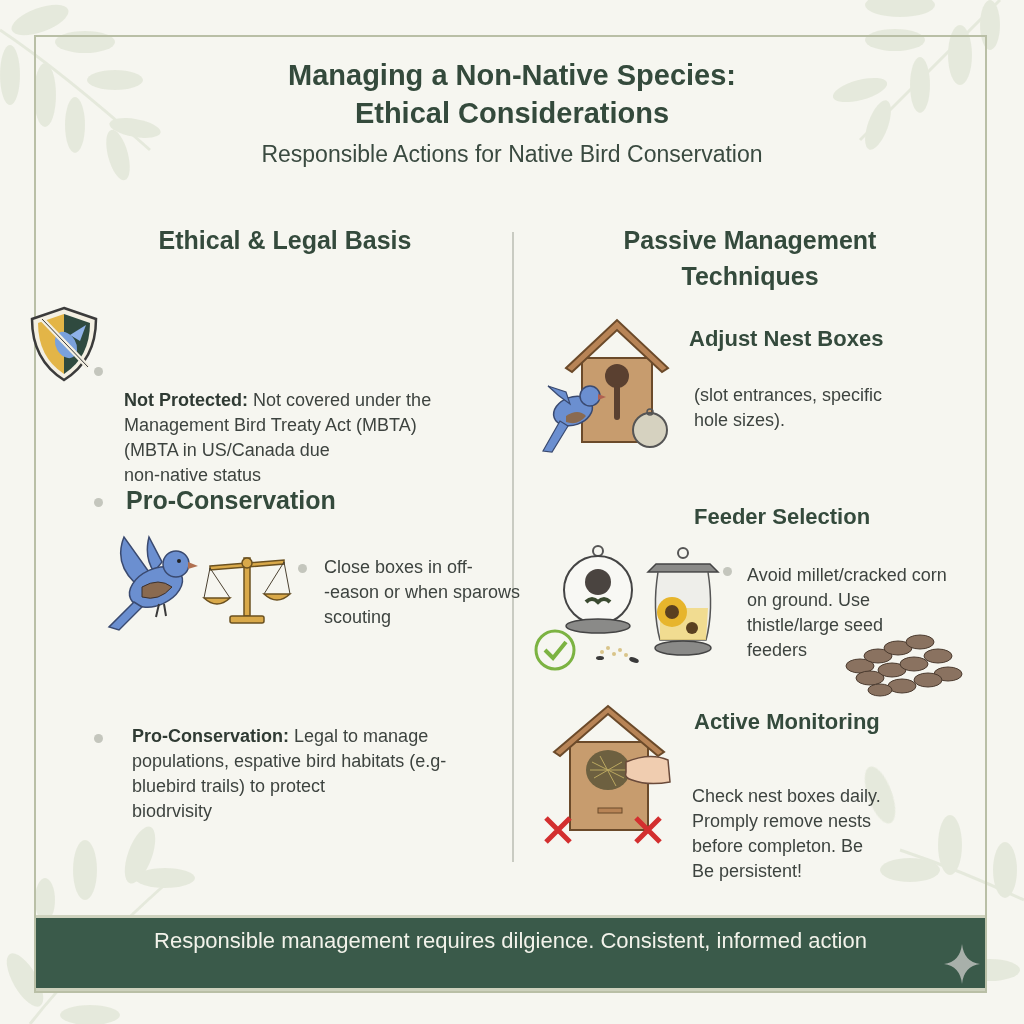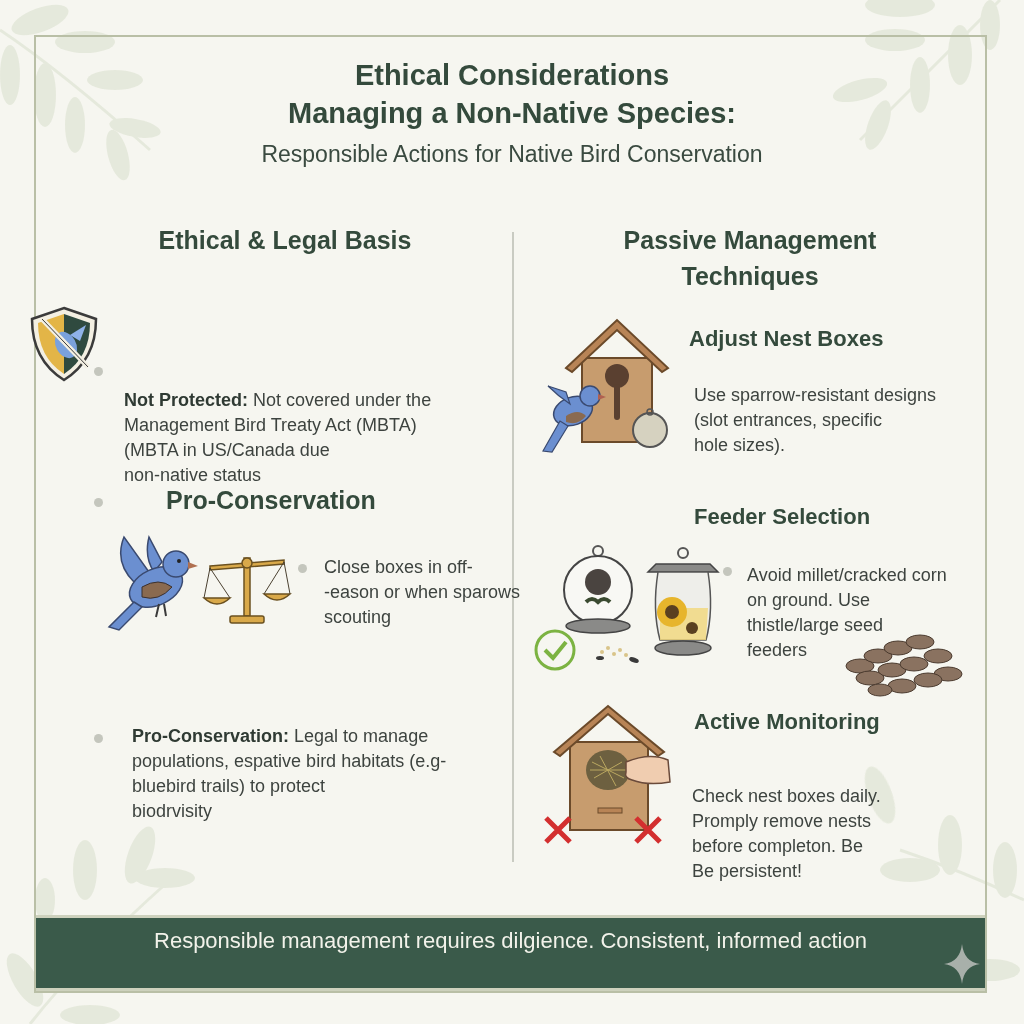--- a/index.html
+++ b/index.html
@@ -97,22 +97,22 @@
     <ellipse cx="950" cy="845" rx="12" ry="30"></ellipse>
     <ellipse cx="1005" cy="870" rx="12" ry="28"></ellipse>
     <ellipse cx="990" cy="970" rx="30" ry="11"></ellipse>
     <ellipse cx="880" cy="795" rx="12" ry="30" transform="rotate(-20 880 795)"></ellipse>
   </g>
 </svg>
 
 <div class="frame"></div>
 
 <div class="title">
+  <div>Managing a Non-Native Species:</div>
   <div>Ethical Considerations</div>
-  <div>Managing a Non-Native Species:</div>
 </div>
 <div class="subtitle">Responsible Actions for Native Bird Conservation</div>
 
 <div class="divider"></div>
 
 <div class="h2" style="left:100px; width:370px; top:226px; font-size:25px;">Ethical &amp; Legal Basis</div>
 
 <svg class="icon" style="left:28px; top:305px;" width="72" height="78" viewBox="0 0 72 78">
   <path d="M36 3 L68 14 Q68 55 36 75 Q4 55 4 14 Z" fill="#f3efe2" stroke="#3b3b3b" stroke-width="2.5"></path>
   <path d="M36 9 L36 69 Q10 52 10 18 Z" fill="#e3b547"></path>
@@ -124,21 +124,21 @@
 </svg>
 <div class="bullet" style="left:94px; top:367px;"></div>
 <div class="body-text" style="left:124px; top:340px; width:370px;margin-top:48px;">
   <div><b>Not Protected:</b> <span>Not covered under the</span></div>
   <div>Management Bird Treaty Act (MBTA)</div>
   <div>(MBTA in US/Canada due</div>
   <div>non-native status</div>
 </div>
 
 <div class="bullet" style="left:94px; top:498px;"></div>
-<div class="h3" style="left:126px; top:486px; font-size:25px;margin-left:40px;">Pro-Conservation</div>
+<div class="h3" style="left:126px; top:486px; font-size:25px;">Pro-Conservation</div>
 
 <svg class="icon" style="left:104px; top:532px;" width="96" height="100" viewBox="0 0 96 100">
   <path d="M20 5 Q10 30 30 50 L45 40 Z" fill="#6b8fd0" stroke="#3a4a70" stroke-width="1.5"></path>
   <path d="M45 5 Q40 25 50 40 L58 30 Z" fill="#6b8fd0" stroke="#3a4a70" stroke-width="1.5"></path>
   <ellipse cx="52" cy="55" rx="28" ry="18" fill="#6b8fd0" stroke="#3a4a70" stroke-width="1.5" transform="rotate(-25 52 55)"></ellipse>
   <circle cx="72" cy="32" r="13" fill="#6b8fd0" stroke="#3a4a70" stroke-width="1.5"></circle>
   <path d="M84 30 L94 34 L84 37 Z" fill="#b07050"></path>
   <circle cx="75" cy="29" r="2" fill="#222"></circle>
   <path d="M38 55 Q55 45 68 55 Q55 70 38 65 Z" fill="#8a6a50" stroke="#3a3030" stroke-width="1"></path>
   <path d="M30 70 L5 95 L15 98 L38 75 Z" fill="#6b8fd0" stroke="#3a4a70" stroke-width="1.5"></path>
@@ -185,21 +185,20 @@
   <circle cx="112" cy="96" r="3" fill="none" stroke="#555" stroke-width="1.5"></circle>
   <ellipse cx="35" cy="95" rx="20" ry="14" fill="#6b8fd0" stroke="#3a4a70" stroke-width="1.5" transform="rotate(-20 35 95)"></ellipse>
   <circle cx="52" cy="80" r="10" fill="#6b8fd0" stroke="#3a4a70" stroke-width="1.5"></circle>
   <path d="M60 78 L68 81 L60 84 Z" fill="#b06050"></path>
   <path d="M10 70 Q20 80 32 88 L28 76 Z" fill="#6b8fd0" stroke="#3a4a70" stroke-width="1.2"></path>
   <path d="M28 100 Q40 92 48 100 Q40 110 28 106 Z" fill="#8a6a50"></path>
   <path d="M22 105 L5 135 L14 136 L30 110 Z" fill="#6b8fd0" stroke="#3a4a70" stroke-width="1.2"></path>
 </svg>
 <div class="h3" style="left:689px; top:326px;">Adjust Nest Boxes</div>
 <div class="body-text" style="left:694px; top:383px; width:290px;">
-  <div>Use sparrow-resistant designs</div>
   <div>(slot entrances, specific</div>
   <div>hole sizes).</div>
 </div>
 
 <div class="h3" style="left:694px; top:504px;">Feeder Selection</div>
 <svg class="icon" style="left:530px; top:540px;" width="200" height="135" viewBox="0 0 200 135">
 
   <circle cx="68" cy="11" r="5" fill="none" stroke="#555" stroke-width="2"></circle>
   <circle cx="68" cy="50" r="34" fill="#f8f8f4" stroke="#444" stroke-width="2"></circle>
   <circle cx="68" cy="42" r="13" fill="#4a4440"></circle>

